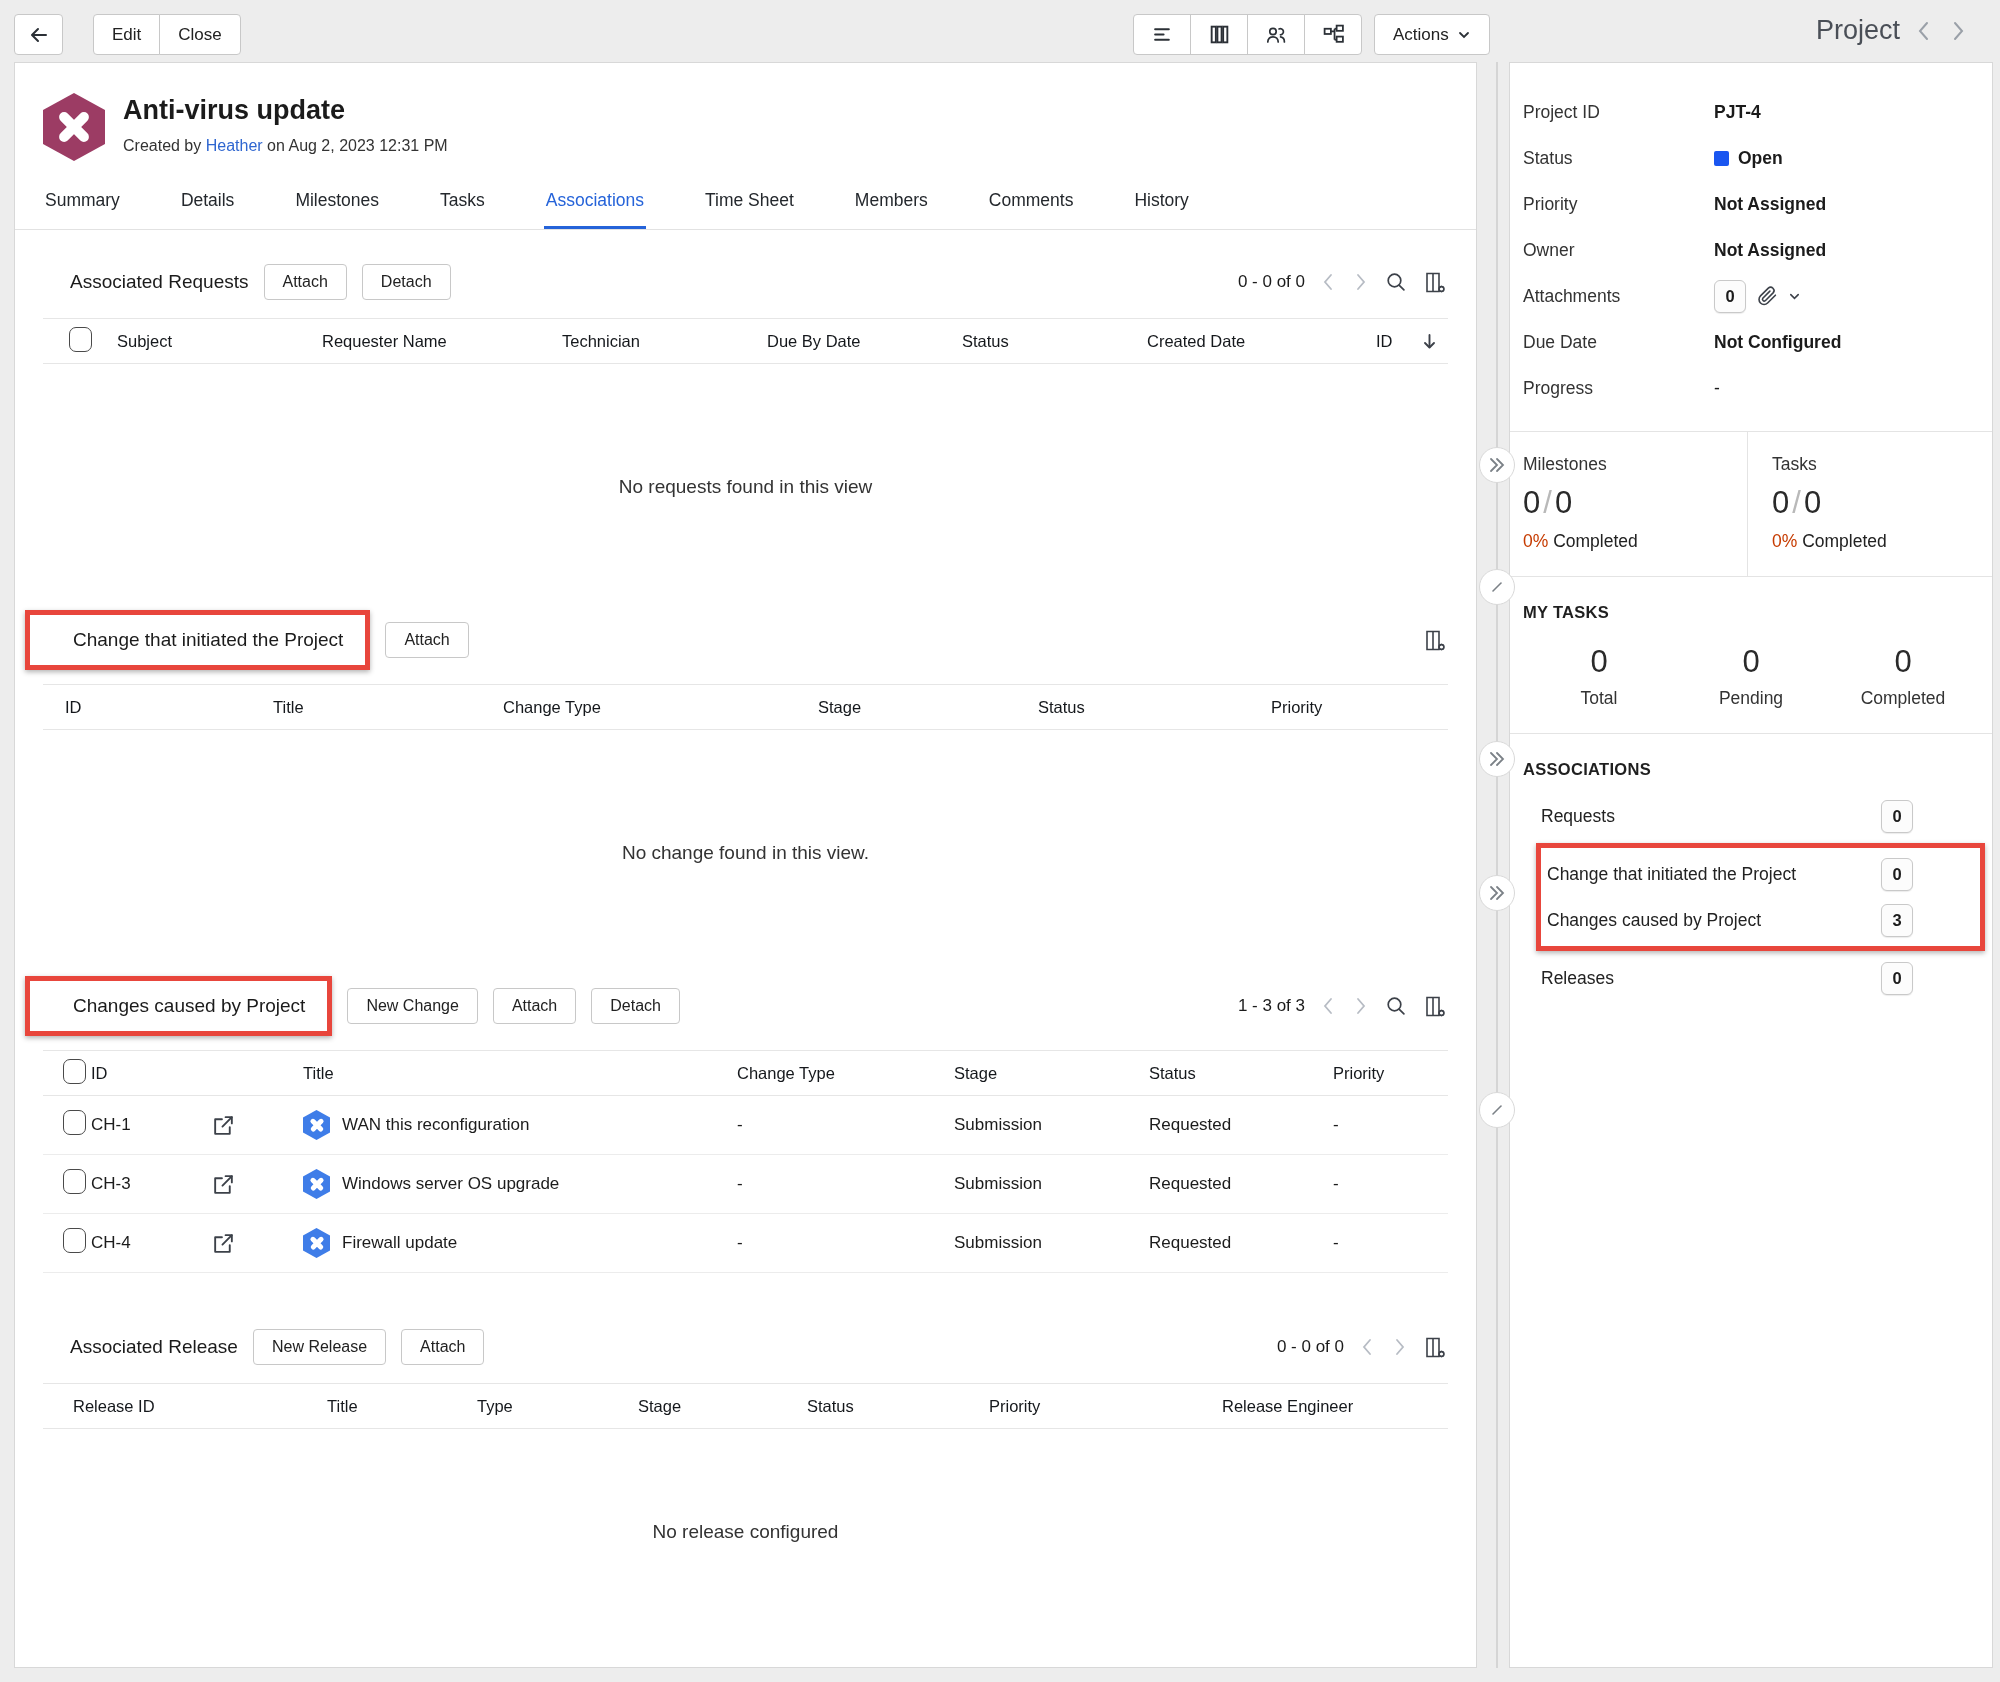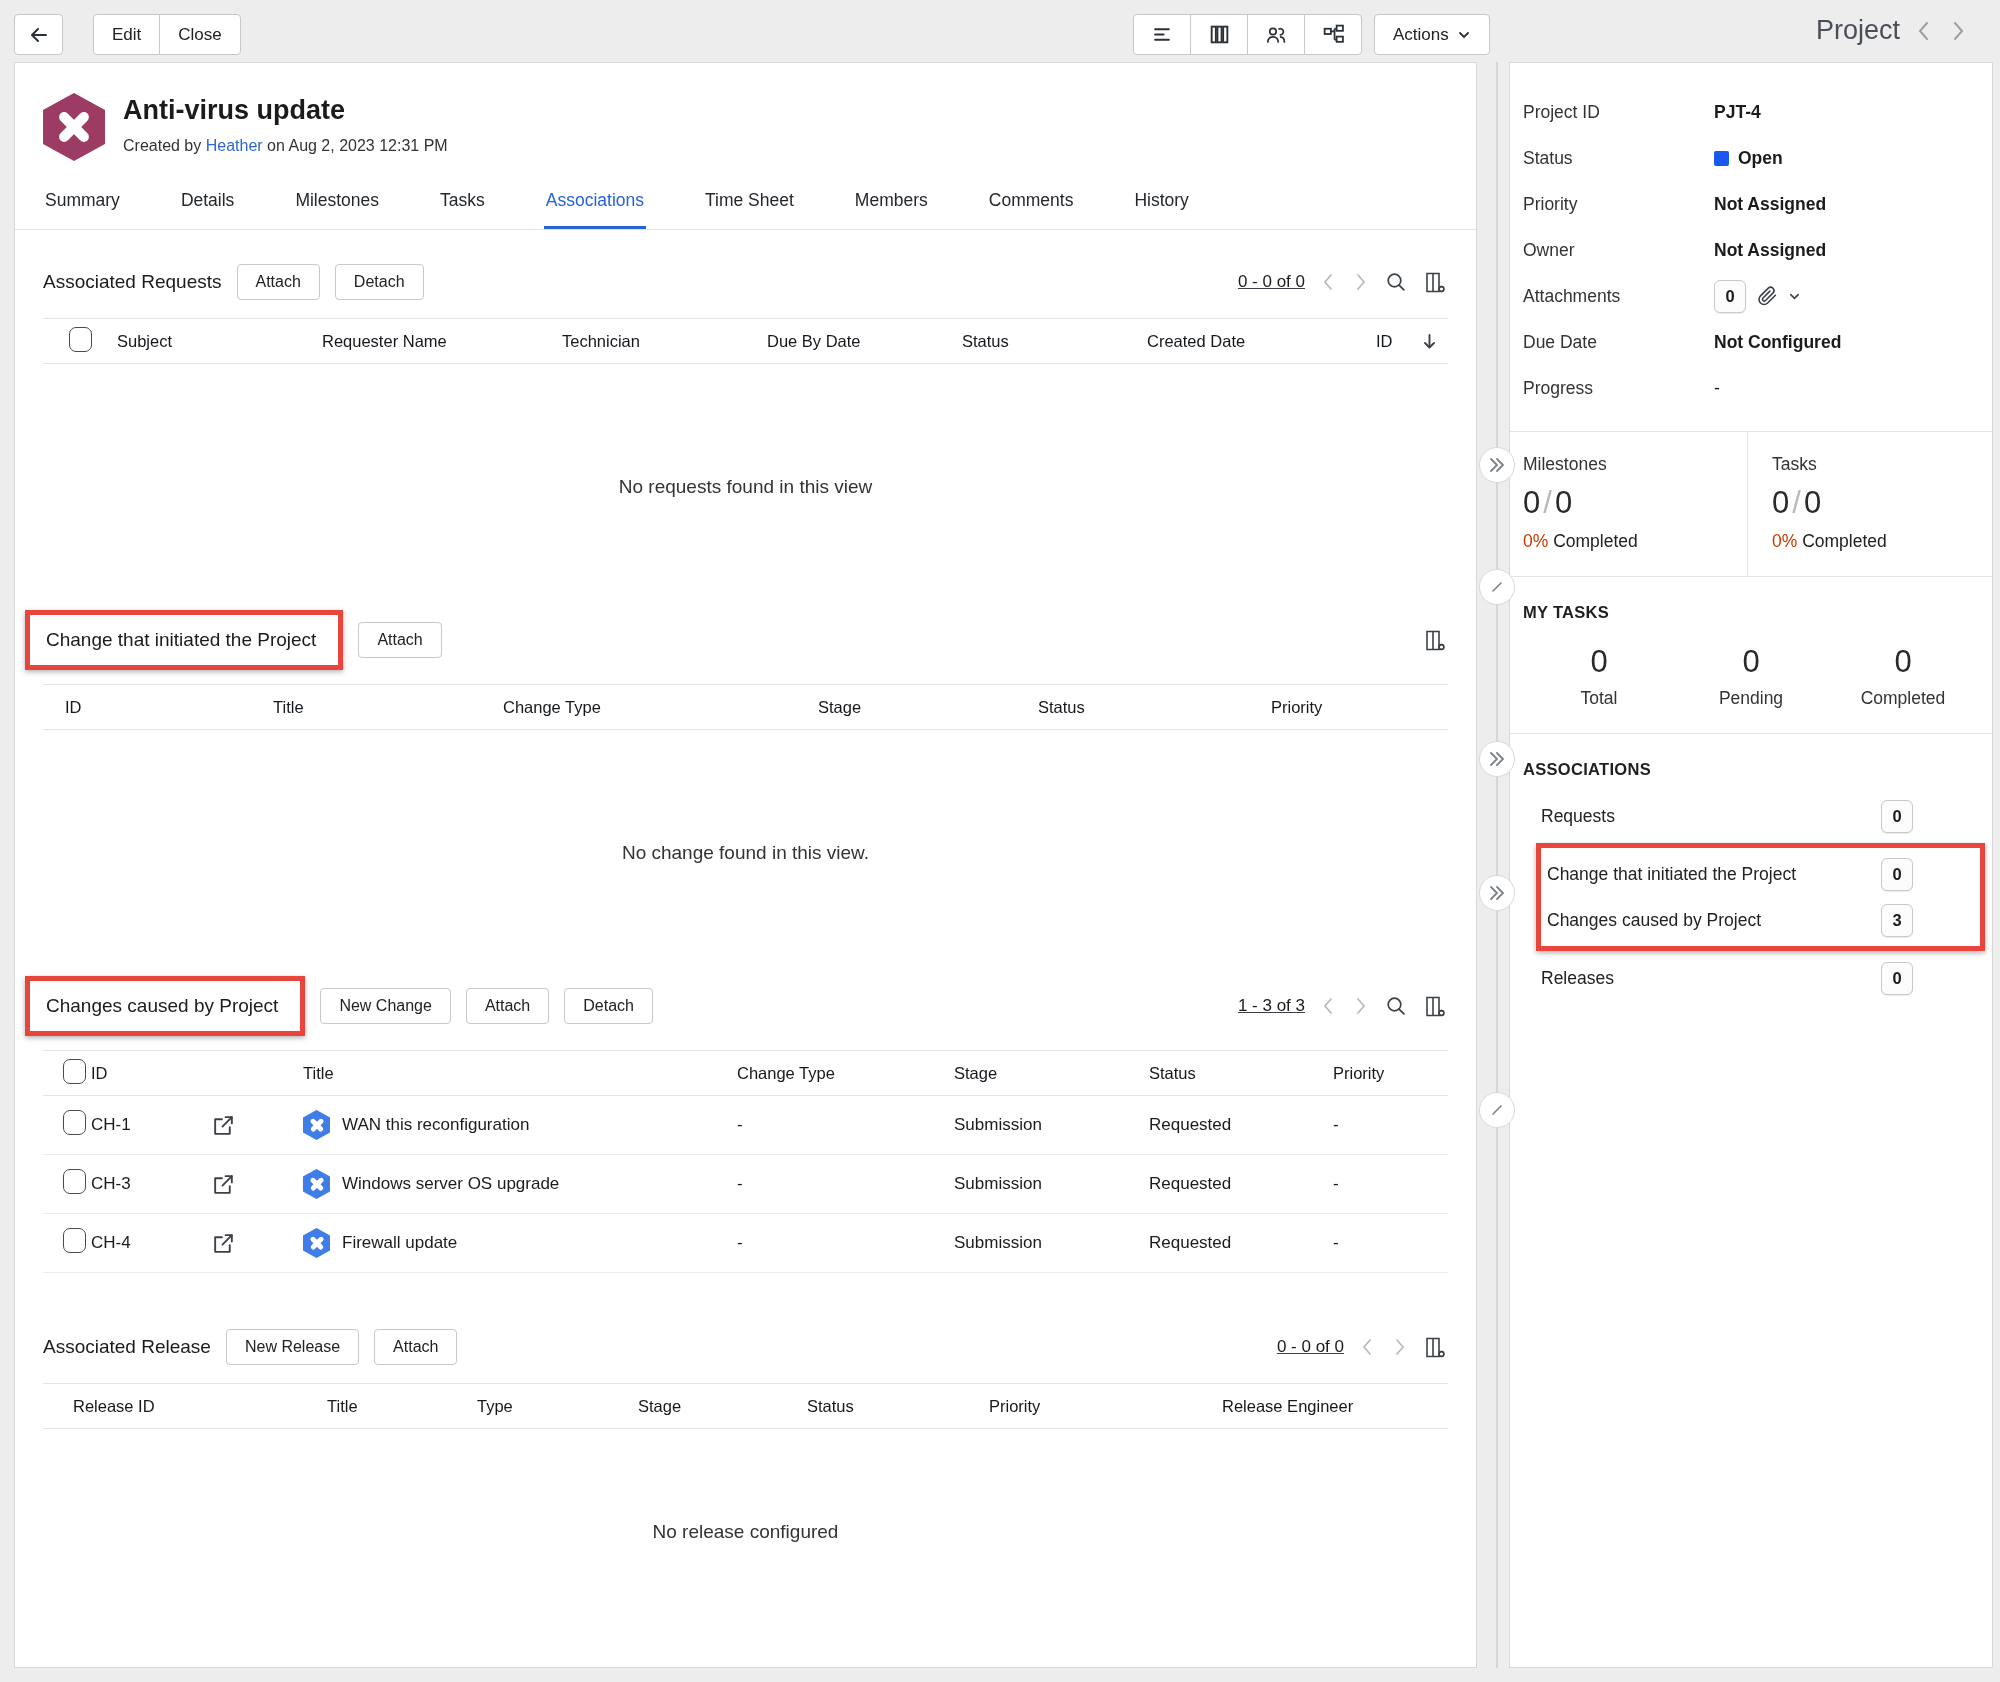--- a/index.html
+++ b/index.html
@@ -55,26 +55,26 @@
   .hexagon .bar2 { width: 38px; height: 10px; transform: translate(-50%,-50%) rotate(-45deg); }
   .proj-title { font-size: 27px; font-weight: bold; color: #1b1b1b; margin-top: 2px; }
   .created-line { margin-top: 11px; font-size: 16px; color: #333; }
   .created-line a { color: #2f66d0; text-decoration: none; cursor: pointer; }
   
   .tabs { display: flex; margin-top: 16px; padding: 0 28px; border-bottom: 1px solid #e2e2e2; }
   .tab { font-size: 17.5px; color: #24282d; padding: 13px 2px 15px; margin-right: 57px; cursor: pointer; border-bottom: 3px solid transparent; }
   .tab.active { color: #2563d9; border-bottom-color: #2563d9; }
   
   .section-head { display: flex; align-items: center; margin: 34px 28px 0; gap: 15px; }
-  .section-title { font-size: 19px; color: #1b1b1b; }
+  .section-title { font-size: 19px; color: #1b1b1b; margin-left: 27px; }
   .hl-box {
     border: 5px solid #e8463c; background: #fff; padding: 14px 22px 14px 16px;
     box-shadow: 0 2px 5px rgba(0,0,0,.3); display: inline-block;
   }
-  .sec-right { margin-left: auto; display: flex; align-items: center; gap: 15px; color: #3c4149; text-decoration: underline; }
+  .sec-right { margin-left: auto; display: flex; align-items: center; gap: 15px; color: #3c4149; }
   .pager-text { font-size: 17px; color: #1b1b1b; }
   .pg-chev { color: #b7bcc4; display: inline-flex; cursor: pointer; }
   .tool-icon { display: inline-flex; color: #3c4149; cursor: pointer; }
   
   .thead, .trow { display: grid; align-items: center; margin: 0 28px; }
   .thead { height: 46px; border-top: 1px solid #e6e6e6; border-bottom: 1px solid #e6e6e6; color: #15181c; font-size: 16.5px; margin-top: 18px; }
   .trow { height: 59px; border-bottom: 1px solid #ececec; font-size: 17px; color: #1c1c1c; }
   .grid-req { grid-template-columns: 74px 205px 240px 205px 195px 185px 215px 1fr; }
   .grid-chg1 { grid-template-columns: 230px 230px 315px 220px 233px 1fr; }
   .grid-chg2 { grid-template-columns: 48px 120px 92px 434px 217px 195px 184px 1fr; }

